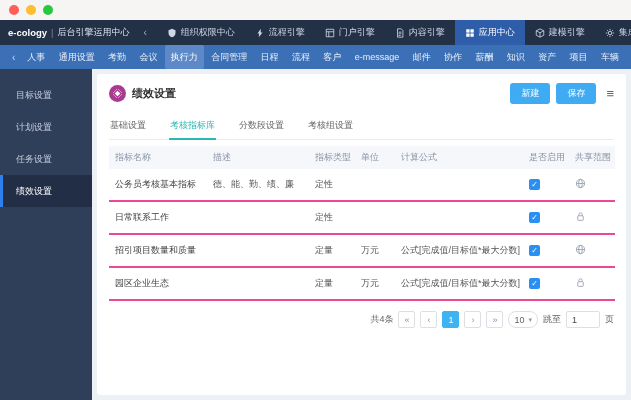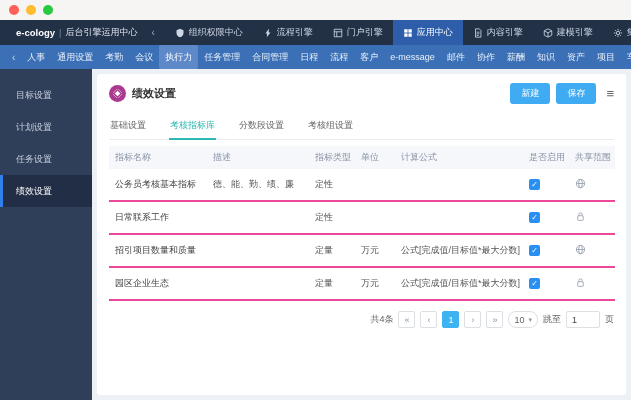--- a/index.html
+++ b/index.html
@@ -7,21 +7,21 @@
     font-family:"Liberation Sans","DejaVu Sans",sans-serif; }
   .window { width:631px; height:400px; background:#fff; display:flex; flex-direction:column; }
 
   
   .chrome { height:20px; background:#f6f5f4; display:flex; align-items:center; padding-left:9px; gap:7px; flex:0 0 auto; }
   .dot { width:10px; height:10px; border-radius:50%; }
   .dot.red { background:#ff5f57; } .dot.yellow { background:#febc2e; } .dot.green { background:#28c840; }
 
   
   .topnav { height:25px; background:#233147; color:#dde4ef; display:flex; align-items:center;
-    font-size:9px; padding:0 16px; flex:0 0 auto; }
+    font-size:9px; padding:0 8px; flex:0 0 auto; }
   .brand { display:flex; align-items:center; gap:4px; white-space:nowrap; }
   .brand .logo { font-weight:bold; color:#fff; font-size:9.5px; }
   .brand .sep { color:#7d8aa0; }
   .tn-back { margin:0 10px 0 14px; color:#9fb0c6; font-size:10px; cursor:default; }
   .tn-items { display:flex; align-items:center; height:100%; flex:1; }
   .tn-item { display:flex; align-items:center; gap:4px; padding:0 10px; height:100%; white-space:nowrap; color:#cdd7e5; }
   .tn-item.active { background:#2e5ea9; color:#fff; }
   .tn-ic { width:10px; height:10px; }
 
   
@@ -100,35 +100,35 @@
           </svg>
           <span>流程引擎</span>
         </div>
         <div class="tn-item">
           <svg class="tn-ic" viewBox="0 0 12 12" fill="currentColor" stroke-width="1">
             <path d="M1.5 1.5h9v9h-9z" fill="none" stroke="currentColor"></path>
             <path d="M1.5 4.5h9M4.5 4.5v6" fill="none" stroke="currentColor"></path>
           </svg>
           <span>门户引擎</span>
         </div>
+        <div class="tn-item">
+          <svg class="tn-ic" viewBox="0 0 12 12" fill="currentColor" stroke-width="1">
+            <path d="M3 1h4.5L9.5 3v8H3z" fill="none" stroke="currentColor"></path>
+            <path d="M4.3 5h3.4M4.3 7h3.4M4.3 9h2.4" stroke="currentColor"></path>
+          </svg>
+          <span>内容引擎</span>
+        </div>
         <div class="tn-item active">
           <svg class="tn-ic" viewBox="0 0 12 12" fill="currentColor" stroke-width="1">
             <rect x="1.5" y="1.5" width="4" height="4"></rect>
             <rect x="6.5" y="1.5" width="4" height="4"></rect>
             <rect x="1.5" y="6.5" width="4" height="4"></rect>
             <rect x="6.5" y="6.5" width="4" height="4"></rect>
           </svg>
           <span>应用中心</span>
-        </div>
-        <div class="tn-item">
-          <svg class="tn-ic" viewBox="0 0 12 12" fill="currentColor" stroke-width="1">
-            <path d="M3 1h4.5L9.5 3v8H3z" fill="none" stroke="currentColor"></path>
-            <path d="M4.3 5h3.4M4.3 7h3.4M4.3 9h2.4" stroke="currentColor"></path>
-          </svg>
-          <span>内容引擎</span>
         </div>
         <div class="tn-item">
           <svg class="tn-ic" viewBox="0 0 12 12" fill="currentColor" stroke-width="1">
             <path d="M6 1l4.5 2.3v5.4L6 11 1.5 8.7V3.3z" fill="none" stroke="currentColor"></path>
             <path d="M1.5 3.3L6 5.8l4.5-2.5M6 5.8V11" fill="none" stroke="currentColor"></path>
           </svg>
           <span>建模引擎</span>
         </div>
         <div class="tn-item">
           <svg class="tn-ic" viewBox="0 0 12 12" fill="currentColor" stroke-width="1">
@@ -142,21 +142,20 @@
   </div>
 
   <div class="modnav">
     <span class="mn-back">‹</span>
     <div class="mn-items">
         <div class="mn-item">人事</div>
         <div class="mn-item">通用设置</div>
         <div class="mn-item">考勤</div>
         <div class="mn-item">会议</div>
         <div class="mn-item active">执行力</div>
-        <div class="mn-item">任务管理</div>
         <div class="mn-item">合同管理</div>
         <div class="mn-item">日程</div>
         <div class="mn-item">流程</div>
         <div class="mn-item">客户</div>
         <div class="mn-item">e-message</div>
         <div class="mn-item">邮件</div>
         <div class="mn-item">协作</div>
         <div class="mn-item">薪酬</div>
         <div class="mn-item">知识</div>
         <div class="mn-item">资产</div>

